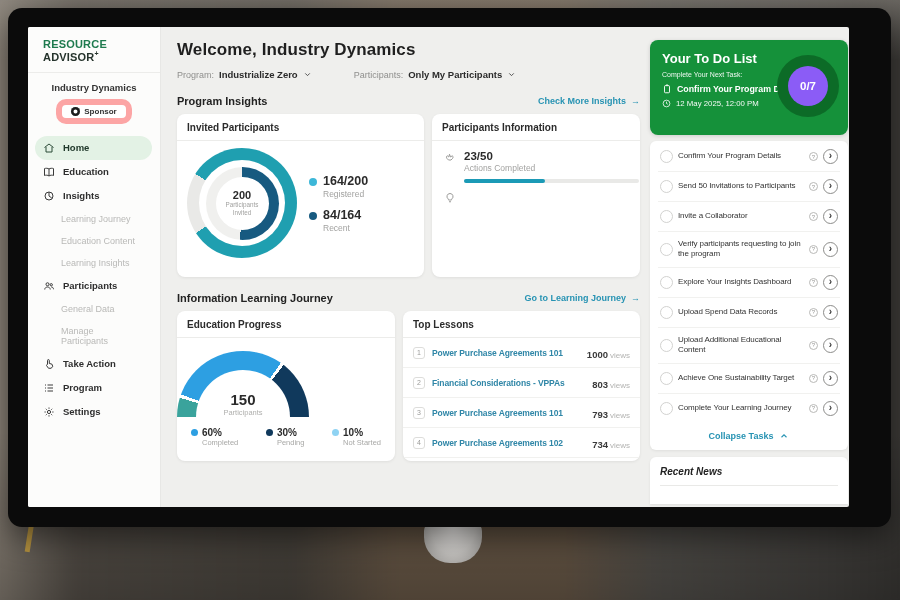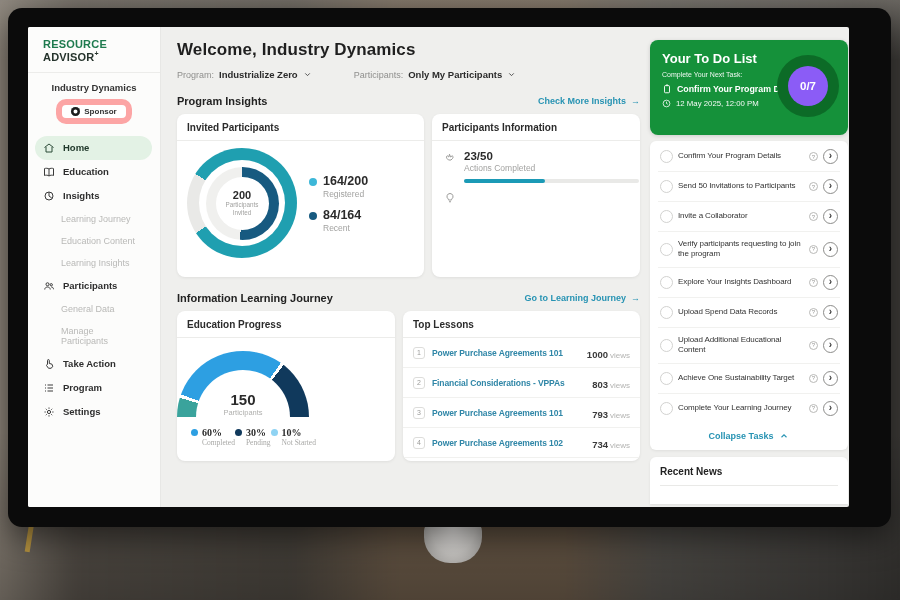--- a/index.html
+++ b/index.html
@@ -81,21 +81,21 @@
   
   .card-edu { width:218px; height:150px; }
   .gauge-wrap { display:flex; justify-content:flex-start; margin-top:13px; }
   .gauge { position:relative; width:132px; height:66px; overflow:hidden; }
   .gauge-arc { width:132px; height:132px; border-radius:50%;
     background:conic-gradient(from 270deg,#3aa39c 0 17deg,#fff 17deg 20deg,#2d9fe2 20deg 125deg,#fff 125deg 128deg,#10395c 128deg 180deg,transparent 180deg 360deg); }
   .gauge-hole { position:absolute; left:19px; top:19px; width:94px; height:94px; border-radius:50%; background:#fff; }
   .gauge-center { position:absolute; left:0; right:0; bottom:0; text-align:center; }
   .gauge-val { font-size:15px; font-weight:bold; color:#2b2b2b; }
   .gauge-lab { font-size:7.5px; color:#b0b0ae; }
-  .edu-legend { display:flex; justify-content:flex-start; padding:10px 14px 0;font-family:Liberation Serif, serif; }
+  .edu-legend { display:flex; justify-content:space-between; padding:10px 14px 0; }
   .edu-leg { display:flex; gap:4px; }
   .edu-dot { width:7px; height:7px; border-radius:50%; margin-top:2px; }
   .edu-val { font-size:10px; font-weight:bold; color:#2b2b2b; }
   .edu-lab { font-size:7.5px; color:#a8a8a6; }
 
   
   .card-lessons { flex:1; height:150px; }
   .lesson-row { display:flex; align-items:center; gap:7px; padding:5.5px 10px; border-bottom:1px solid #f1f1ef; cursor:pointer; }
   .lesson-row:last-child { border-bottom:none; }
   .rank { width:12px; height:12px; border:1px solid #ddddd b; border:1px solid #dddddb; border-radius:3px; font-size:7px;
@@ -119,21 +119,21 @@
   .task-row { display:flex; align-items:center; gap:5px; padding:7px 2px; border-bottom:1px solid #f1f1ef; cursor:pointer; }
   .task-check { width:13px; height:13px; border:1.4px solid #d2d2d0; border-radius:50%; flex:0 0 auto; }
   .task-lab { flex:1; font-size:8px; letter-spacing:-.1px; color:#333; font-weight:500; line-height:1.3; }
   .help { width:9px; height:9px; border:1px solid #b9b9b7; border-radius:50%; color:#9a9a98; font-size:6px;
     display:flex; align-items:center; justify-content:center; flex:0 0 auto; }
   .go { width:15px; height:15px; border:1.3px solid #8c8c8a; border-radius:50%; color:#3a3a3a; font-size:10px; font-weight:bold;
     display:flex; align-items:center; justify-content:center; flex:0 0 auto; line-height:1; padding-bottom:1px; }
   .collapse { display:flex; justify-content:center; align-items:center; gap:6px; padding:8px 0 5px;
     font-size:9px; font-weight:bold; color:#2793b3; cursor:pointer; }
   .news-card { margin-top:7px; background:#fff; border-radius:6px 6px 0 0; padding:9px 10px 18px; box-shadow:0 1px 3px rgba(0,0,0,.07); }
-  .news-title { font-size:10px; font-weight:bold; color:#222; padding-bottom:8px; border-bottom:1px solid #e9e9e7; }
+  .news-title { font-size:10px; font-weight:bold; color:#222; padding-bottom:8px; border-bottom:1px solid #e9e9e7;font-style:italic; }
 </style>
 </head>
 <body>
 
 <div class="bg"></div>
 <div class="bg-shade"></div>
 <div class="stand"></div>
 <div class="cable"></div>
 
 <div class="monitor">

